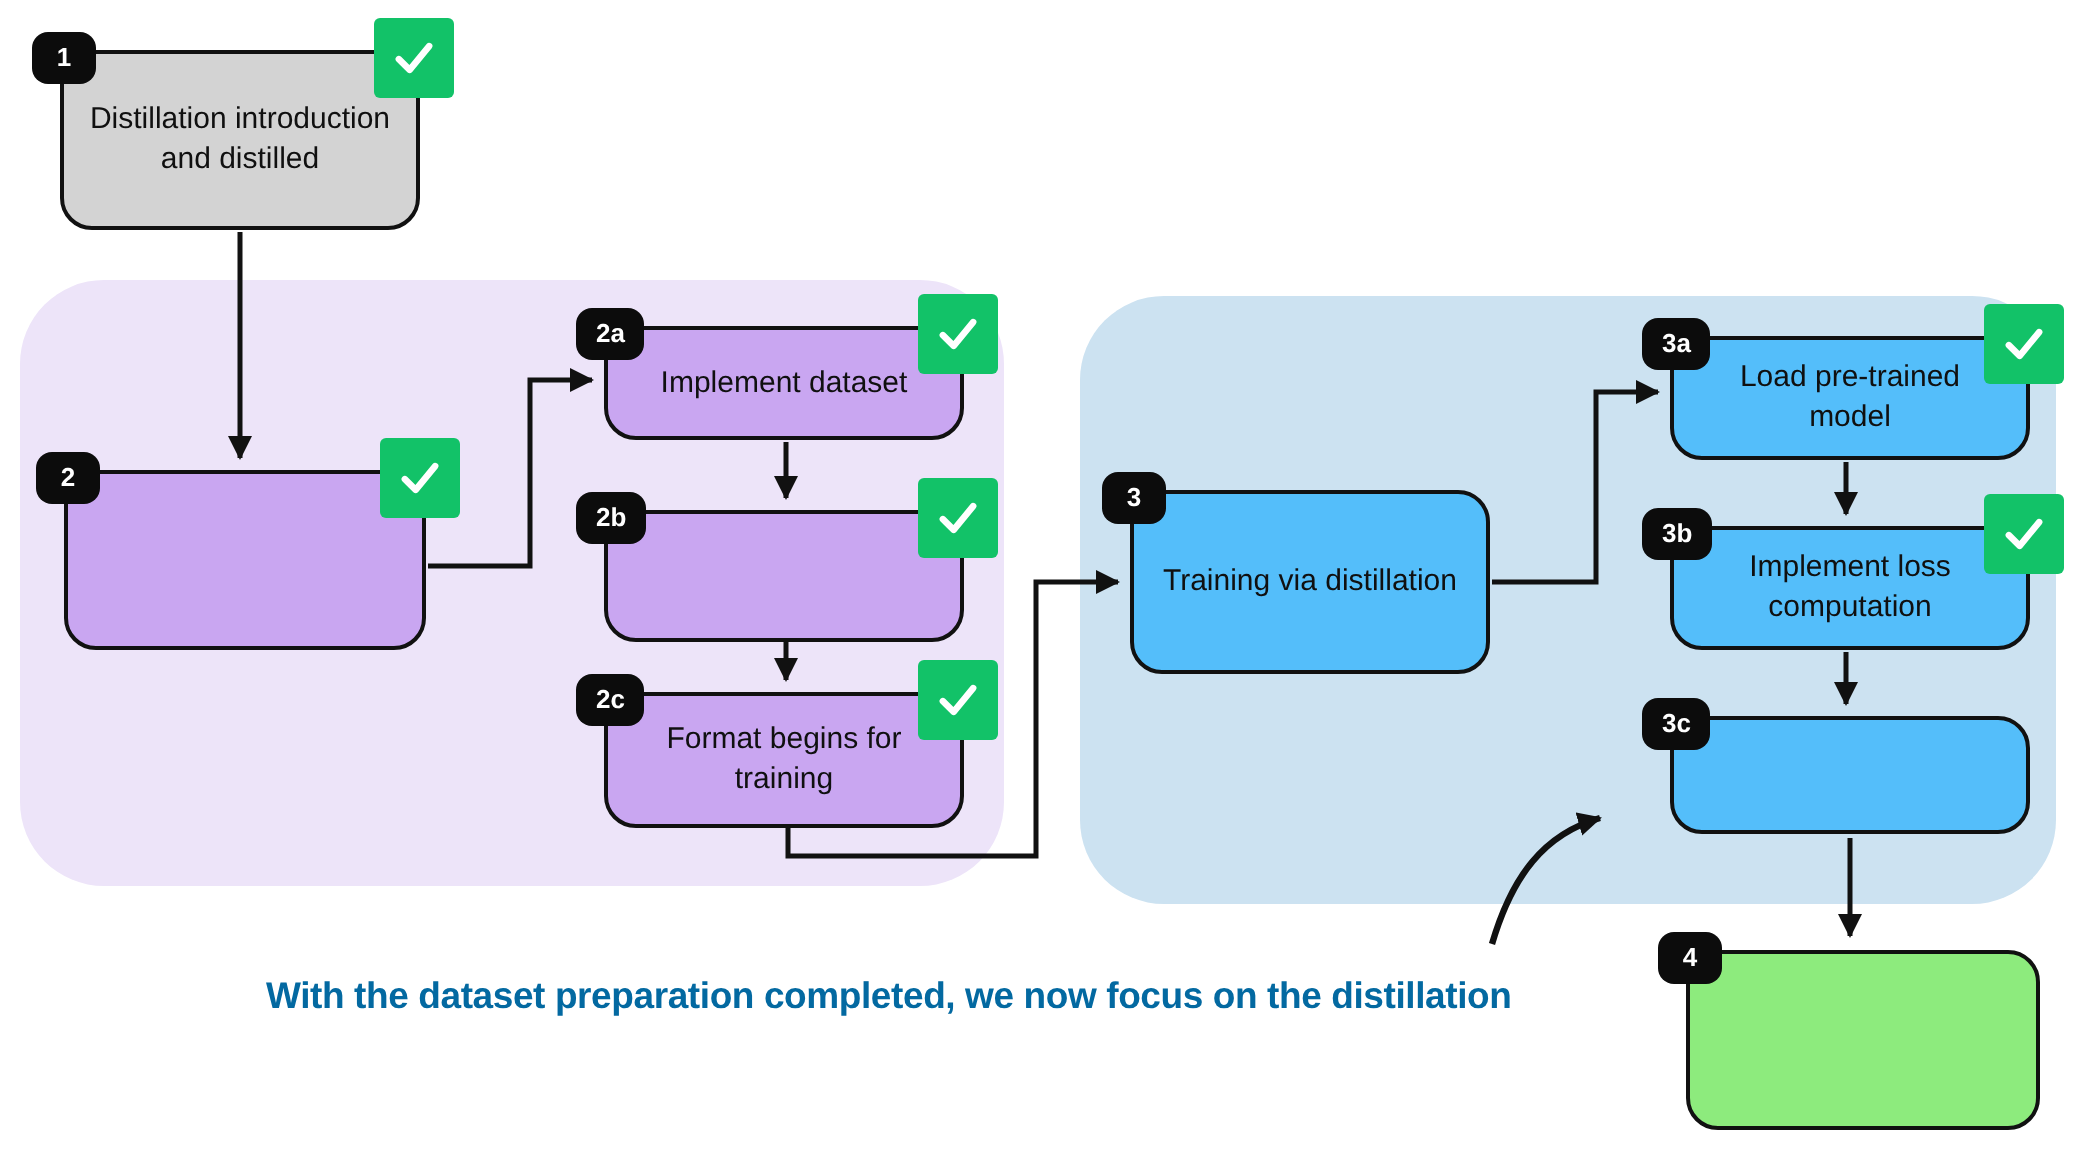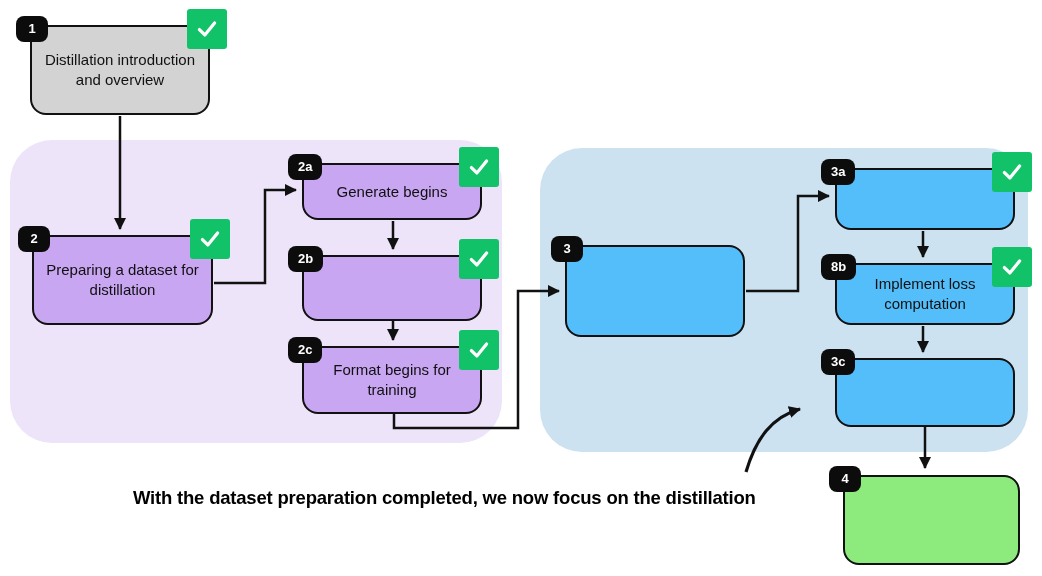--- a/index.html
+++ b/index.html
@@ -35,25 +35,25 @@
   }
   .check svg{width:26px;height:26px;display:block;}
   #node-1{left:30px;top:25px;width:180px;height:90px;background:var(--node-gray);}
   #node-2{left:32px;top:235px;width:181px;height:90px;background:var(--node-purple);}
   #node-2a{left:302px;top:163px;width:180px;height:57px;background:var(--node-purple);align-items:center;}
   #node-2b{left:302px;top:255px;width:180px;height:66px;background:var(--node-purple);}
   #node-2c{left:302px;top:346px;width:180px;height:68px;background:var(--node-purple);}
   #node-3{left:565px;top:245px;width:180px;height:92px;background:var(--node-blue);}
   #node-3a{left:835px;top:168px;width:180px;height:62px;background:var(--node-blue);padding:4px 20px;}
   #node-3b{left:835px;top:263px;width:180px;height:62px;background:var(--node-blue);}
-  #node-3c{left:835px;top:358px;width:180px;height:69px;background:var(--node-blue);}
+  #node-3c{left:835px;top:358px;width:180px;height:59px;background:var(--node-blue);}
   #node-4{left:843px;top:475px;width:177px;height:90px;background:var(--node-green);font-size:16px;}
   #annotation{
     position:absolute;left:133px;top:482px;width:660px;z-index:2;
-    color:#000000;font-size:18.5px;font-weight:700;letter-spacing:-0.2px;line-height:31px;
+    color:#0369a1;font-size:18.5px;font-weight:700;letter-spacing:-0.2px;line-height:31px;
   }
   #annotation .ann-line{display:block;white-space:nowrap;}
 </style>
 </head>
 <body>
 
 <div id="canvas">
 
   <div class="region" id="region-purple"></div>
   <div class="region" id="region-blue"></div>
@@ -78,41 +78,40 @@
     </g>
   </svg>
 
   <div class="node" id="node-1">
     <span class="badge">1</span>
     <span class="check">
       <svg viewBox="0 0 24 24">
           <path d="M5 12.5 L10 17.5 L19 6.5" stroke="#ffffff" stroke-width="3" fill="none" stroke-linecap="round" stroke-linejoin="round"></path>
         </svg>
     </span>
-    <span class="label">Distillation introduction and overview</span>
+    <span class="label">Distillation introduction and distilled</span>
   </div>
 
   <div class="node" id="node-2">
     <span class="badge">2</span>
     <span class="check">
       <svg viewBox="0 0 24 24">
           <path d="M5 12.5 L10 17.5 L19 6.5" stroke="#ffffff" stroke-width="3" fill="none" stroke-linecap="round" stroke-linejoin="round"></path>
         </svg>
     </span>
-    <span class="label">Preparing a dataset for distillation</span>
   </div>
 
   <div class="node" id="node-2a">
     <span class="badge">2a</span>
     <span class="check">
       <svg viewBox="0 0 24 24">
           <path d="M5 12.5 L10 17.5 L19 6.5" stroke="#ffffff" stroke-width="3" fill="none" stroke-linecap="round" stroke-linejoin="round"></path>
         </svg>
     </span>
-    <span class="label">Generate begins</span>
+    <span class="label">Implement dataset</span>
   </div>
 
   <div class="node" id="node-2b">
     <span class="badge">2b</span>
     <span class="check">
       <svg viewBox="0 0 24 24">
           <path d="M5 12.5 L10 17.5 L19 6.5" stroke="#ffffff" stroke-width="3" fill="none" stroke-linecap="round" stroke-linejoin="round"></path>
         </svg>
     </span>
   </div>
@@ -122,33 +121,35 @@
     <span class="check">
       <svg viewBox="0 0 24 24">
           <path d="M5 12.5 L10 17.5 L19 6.5" stroke="#ffffff" stroke-width="3" fill="none" stroke-linecap="round" stroke-linejoin="round"></path>
         </svg>
     </span>
     <span class="label">Format begins for training</span>
   </div>
 
   <div class="node" id="node-3">
     <span class="badge">3</span>
+    <span class="label">Training via distillation</span>
   </div>
 
   <div class="node" id="node-3a">
     <span class="badge">3a</span>
     <span class="check">
       <svg viewBox="0 0 24 24">
           <path d="M5 12.5 L10 17.5 L19 6.5" stroke="#ffffff" stroke-width="3" fill="none" stroke-linecap="round" stroke-linejoin="round"></path>
         </svg>
     </span>
+    <span class="label">Load pre-trained model</span>
   </div>
 
   <div class="node" id="node-3b">
-    <span class="badge">8b</span>
+    <span class="badge">3b</span>
     <span class="check">
       <svg viewBox="0 0 24 24">
           <path d="M5 12.5 L10 17.5 L19 6.5" stroke="#ffffff" stroke-width="3" fill="none" stroke-linecap="round" stroke-linejoin="round"></path>
         </svg>
     </span>
     <span class="label">Implement loss computation</span>
   </div>
 
   <div class="node" id="node-3c">
     <span class="badge">3c</span>

